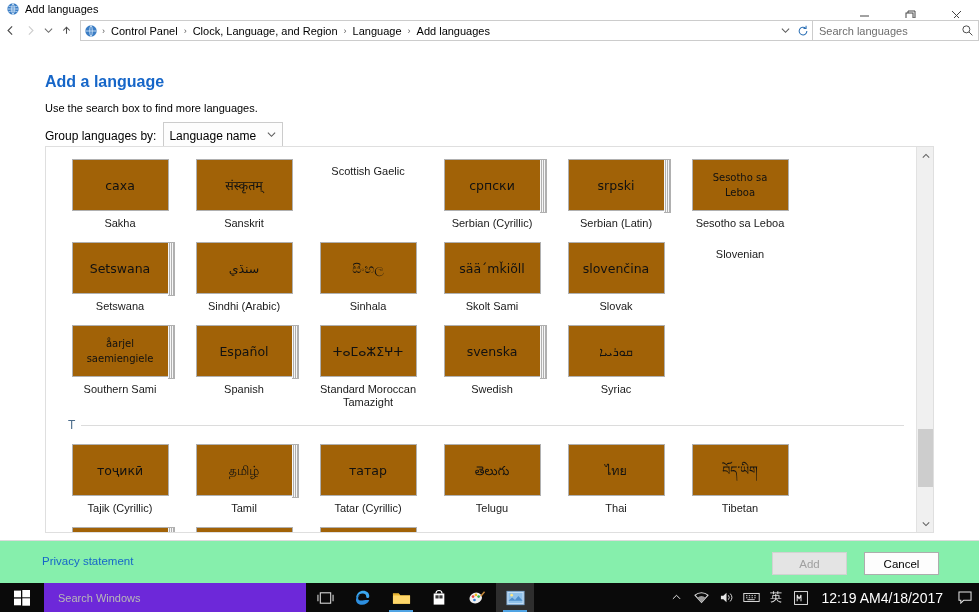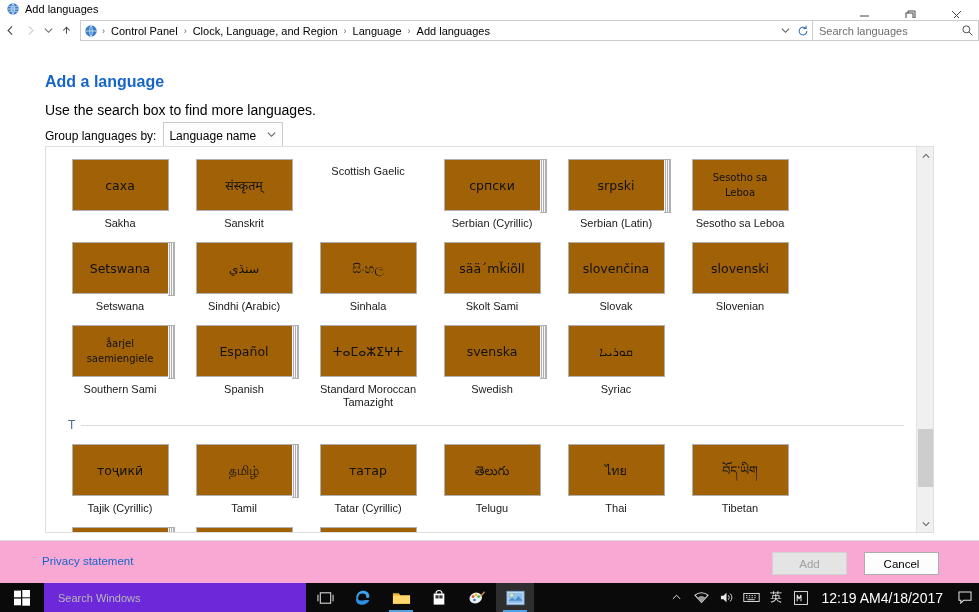--- a/index.html
+++ b/index.html
@@ -77,21 +77,21 @@
   
   .content {
     position: absolute; top: 43px; left: 0; width: 979px; height: 497px;
     background: #ffffff;
   }
   .page-title {
     position: absolute; left: 45px; top: 30px;
     font-size: 16px; color: #1666c8; font-weight: bold;
   }
   .page-sub {
-    position: absolute; left: 45px; top: 59px; font-size: 14px; color: #000;
+    position: absolute; left: 45px; top: 59px; font-size: 11px; color: #000;
   }
   .group-row {
     position: absolute; left: 45px; top: 79px; display: flex;
     align-items: center;
   }
   .group-label { font-size: 12px; color: #000; margin-right: 7px; }
   .combo {
     width: 120px; height: 27px; border: 1px solid #cccccc; background: #fdfdfd;
     display: flex; align-items: center; padding-left: 5px; font-size: 12px;
     color: #000; position: relative;
@@ -158,21 +158,21 @@
   }
   .sb-arrow.up { top: 0; }
   .sb-arrow.down { bottom: 0; }
   .sb-thumb {
     position: absolute; left: 1px; width: 15px; background: #cdcdcd;
   }
 
   
   .footer {
     position: absolute; left: 0; top: 540px; width: 979px; height: 43px;
-    background: #f9a8d4; border-top: 1px solid #dcdcdc;
+    background: #86efac; border-top: 1px solid #dcdcdc;
   }
   .privacy {
     position: absolute; left: 42px; top: 14px; font-size: 11.5px;
     color: #1666c8; text-decoration: none;
   }
   .btn {
     position: absolute; top: 11px; width: 75px; height: 23px;
     font-size: 11.5px; border: 1px solid #adadad; background: #e1e1e1;
     display: flex; align-items: center; justify-content: center;
     color: #000;
@@ -399,23 +399,20 @@
               </div>
               <div class="tile-label">Skolt Sami</div>
             </div>
             <div class="tile-wrap">
               <div class="tile">
                 <span class="tile-native">slovenčina</span>
               </div>
               <div class="tile-label">Slovak</div>
             </div>
             <div class="tile-wrap">
-              <div class="tile">
-                <span class="tile-native">slovenski</span>
-              </div>
               <div class="tile-label">Slovenian</div>
             </div>
             <div class="tile-wrap">
               <div class="tile stack small">
                 <span class="tile-native">åarjel saemiengiele</span>
               </div>
               <div class="tile-label">Southern Sami</div>
             </div>
             <div class="tile-wrap">
               <div class="tile stack">

